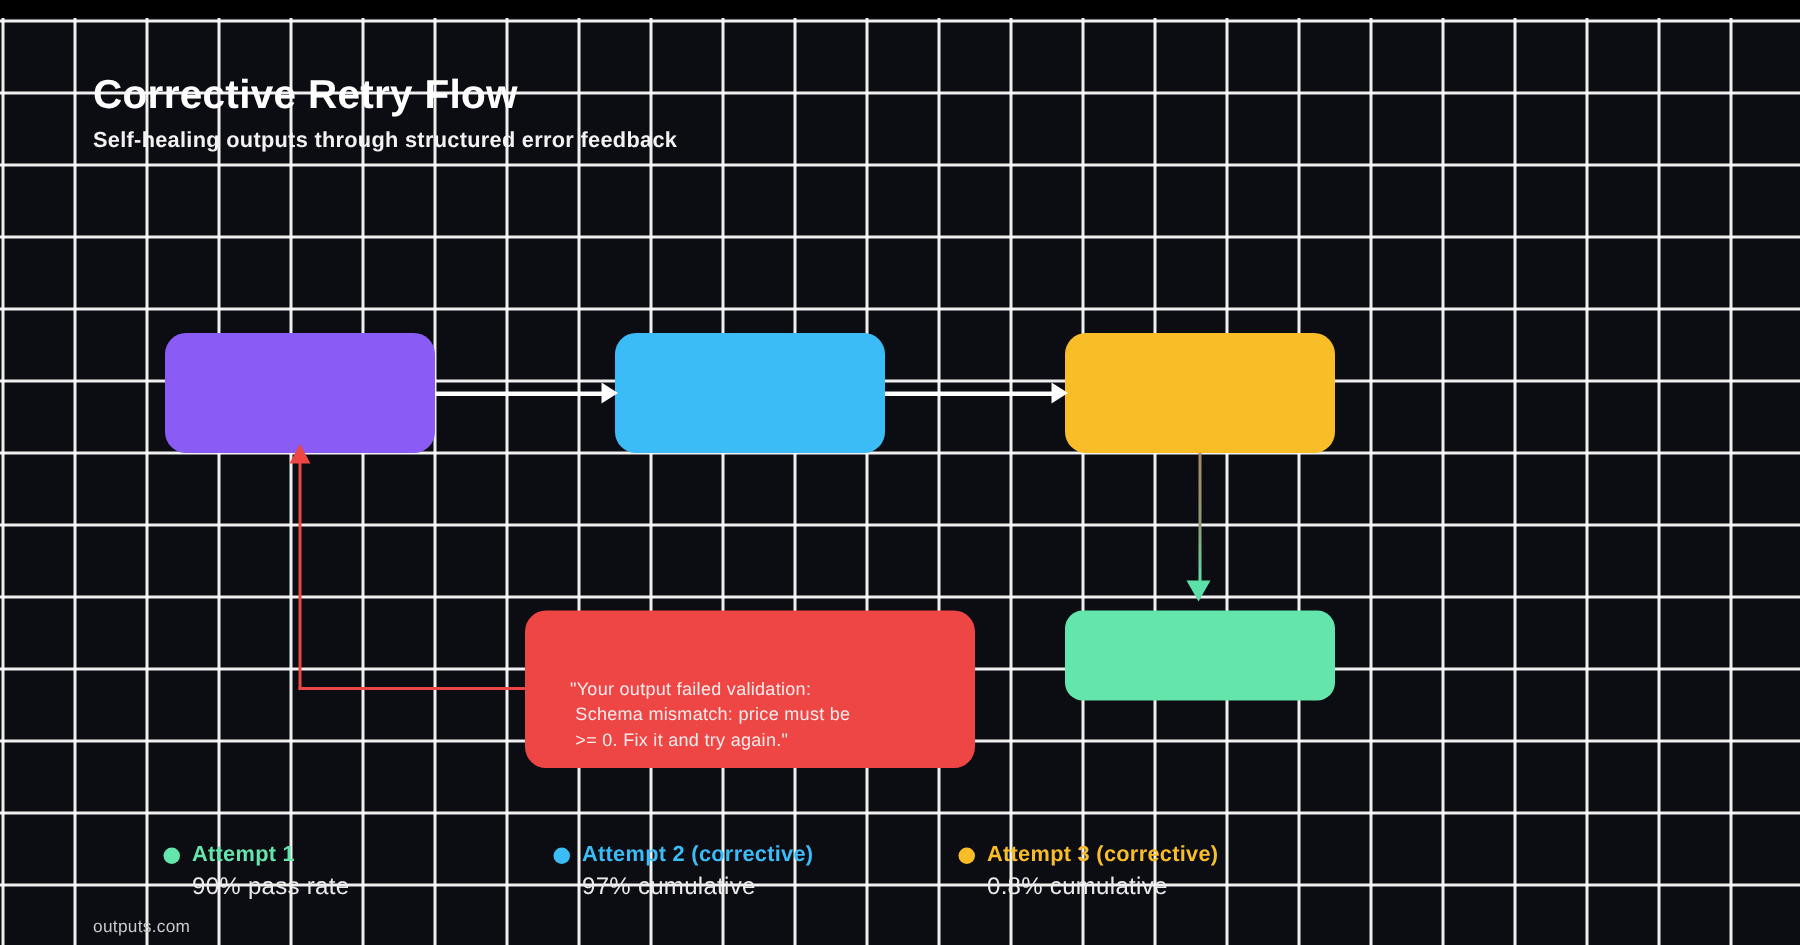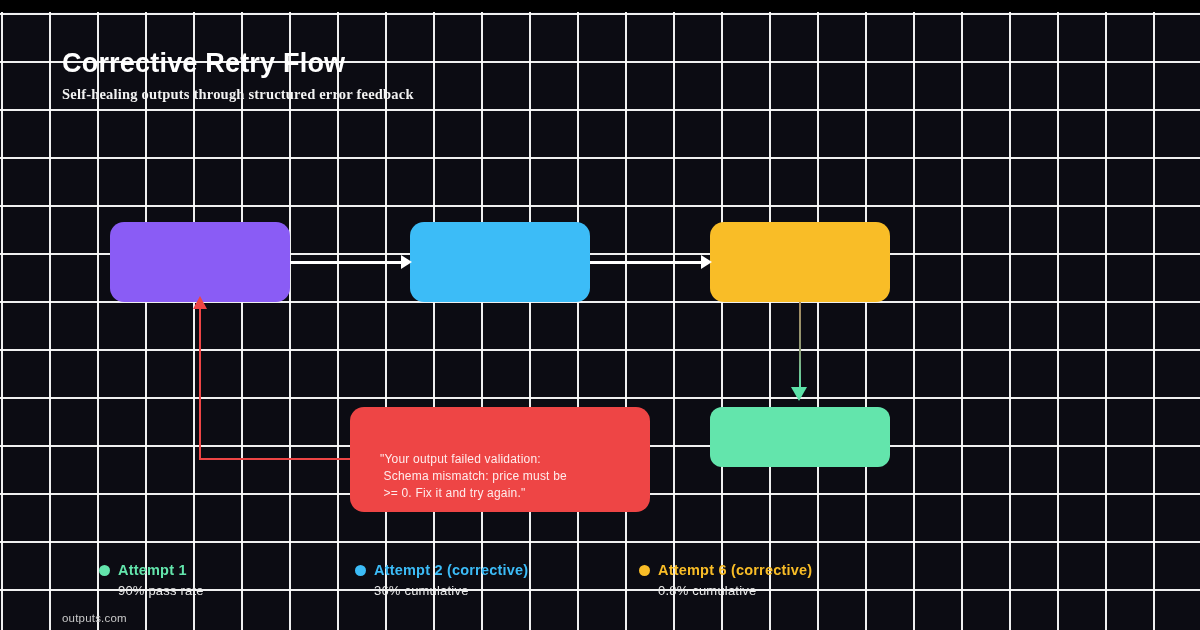--- a/index.html
+++ b/index.html
@@ -13,21 +13,21 @@
     background-position:1px 1px;
     font-family:"Liberation Sans", sans-serif;
     margin-top:12px;
   }
   .title{
     position:absolute;left:62px;top:36px;
     font-size:27px;font-weight:700;color:#ffffff;letter-spacing:0.2px;
   }
   .subtitle{
     position:absolute;left:62px;top:74px;
-    font-size:14.5px;font-weight:600;color:#f2f2f2;letter-spacing:0.2px;font-family:Liberation Serif, serif;
+    font-size:14.5px;font-weight:600;color:#f2f2f2;letter-spacing:0.2px;
   }
   .node{position:absolute;border-radius:14px;}
   .node-1{left:110px;top:210px;width:180px;height:80px;background:#8a5cf5;}
   .node-2{left:410px;top:210px;width:180px;height:80px;background:#3cbcf7;}
   .node-3{left:710px;top:210px;width:180px;height:80px;background:#f9bd27;}
   .node-4{left:710px;top:395px;width:180px;height:60px;background:#63e5ac;border-radius:12px;}
   .error-box{
     position:absolute;left:350px;top:395px;width:300px;height:105px;
     background:#ee4545;border-radius:14px;box-sizing:border-box;
     padding:44px 20px 0 30px;
@@ -59,22 +59,22 @@
   }
   .green-head{
     position:absolute;left:791px;top:375px;width:0;height:0;
     border-left:8px solid transparent;border-right:8px solid transparent;
     border-top:14px solid #5ce2a8;
   }
   .legend-item{position:absolute;top:550px;}
   .legend-row{display:flex;align-items:center;gap:8px;}
   .dot{width:11px;height:11px;border-radius:50%;flex:0 0 auto;}
   .legend-label{font-size:14.5px;font-weight:600;letter-spacing:0.2px;}
-  .legend-sub{margin-left:19px;margin-top:5px;font-size:13px;color:#eaeaea;letter-spacing:0.2px;}
-  .li-1{left:99px;text-align:center;} .li-2{left:355px;} .li-3{left:639px;} .li-4{left:909px;}
+  .legend-sub{margin-left:19px;margin-top:5px;font-size:16px;color:#eaeaea;letter-spacing:0.2px;}
+  .li-1{left:109px;text-align:center;} .li-2{left:369px;} .li-3{left:639px;} .li-4{left:909px;}
   .c-green{color:#63e5ac;} .bg-green{background:#63e5ac;}
   .c-blue{color:#3cbcf7;}  .bg-blue{background:#3cbcf7;}
   .c-yellow{color:#f9bd27;}.bg-yellow{background:#f9bd27;}
   .c-red{color:#ee4545;}   .bg-red{background:#ee4545;}
   .footer{position:absolute;left:62px;top:600px;font-size:11.5px;color:#c9c9c9;letter-spacing:0.2px;}
 </style>
 </head>
 <body>
 
 <div class="canvas">
@@ -111,27 +111,27 @@
       <span class="legend-label c-green">Attempt 1</span>
     </div>
     <div class="legend-sub">90% pass rate</div>
   </div>
 
   <div class="legend-item li-2">
     <div class="legend-row">
       <span class="dot bg-blue"></span>
       <span class="legend-label c-blue">Attempt 2 (corrective)</span>
     </div>
-    <div class="legend-sub">36% cumulative</div>
+    <div class="legend-sub">97% cumulative</div>
   </div>
 
   <div class="legend-item li-3">
     <div class="legend-row">
       <span class="dot bg-yellow"></span>
-      <span class="legend-label c-yellow">Attempt 6 (corrective)</span>
+      <span class="legend-label c-yellow">Attempt 3 (corrective)</span>
     </div>
     <div class="legend-sub">0.8% cumulative</div>
   </div>
 
 
   <div class="footer">outputs.com</div>
 
 </div>
 
 </body></html>

